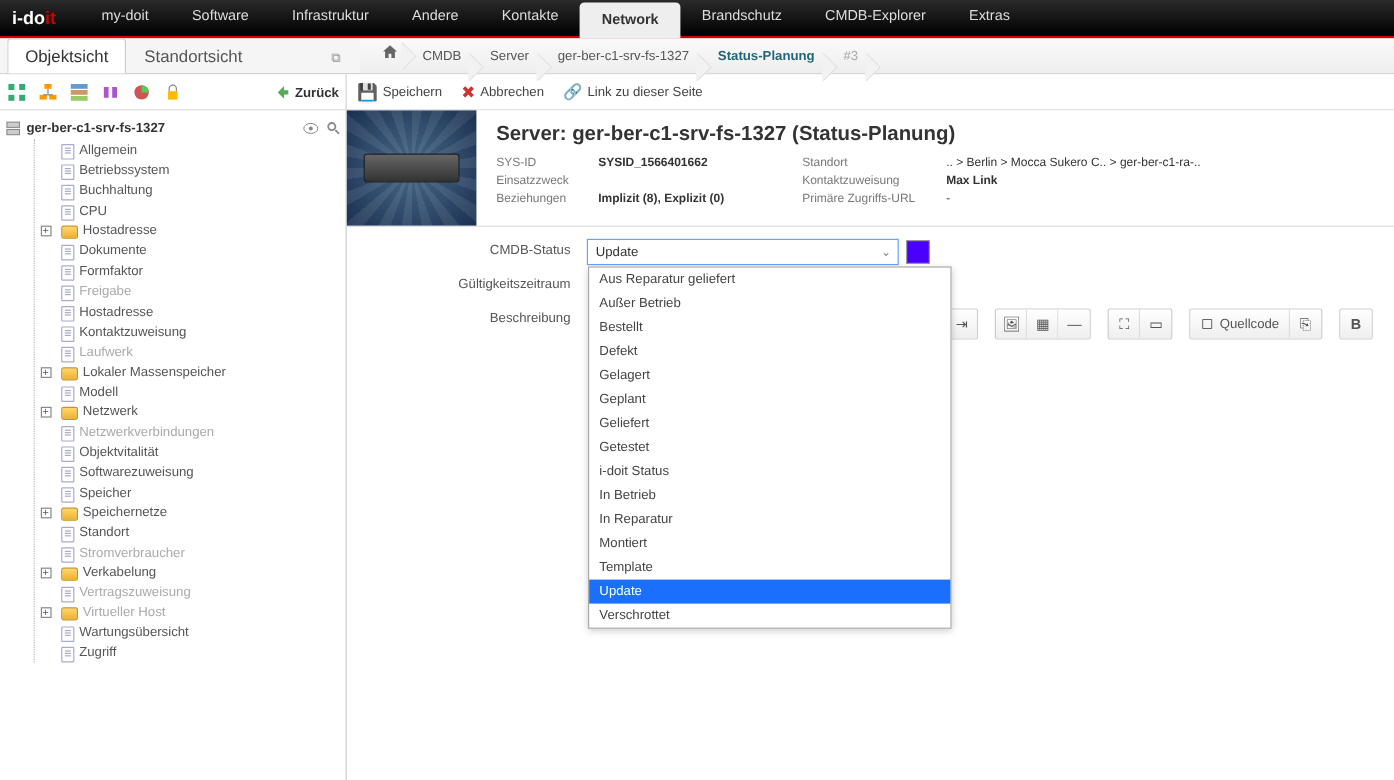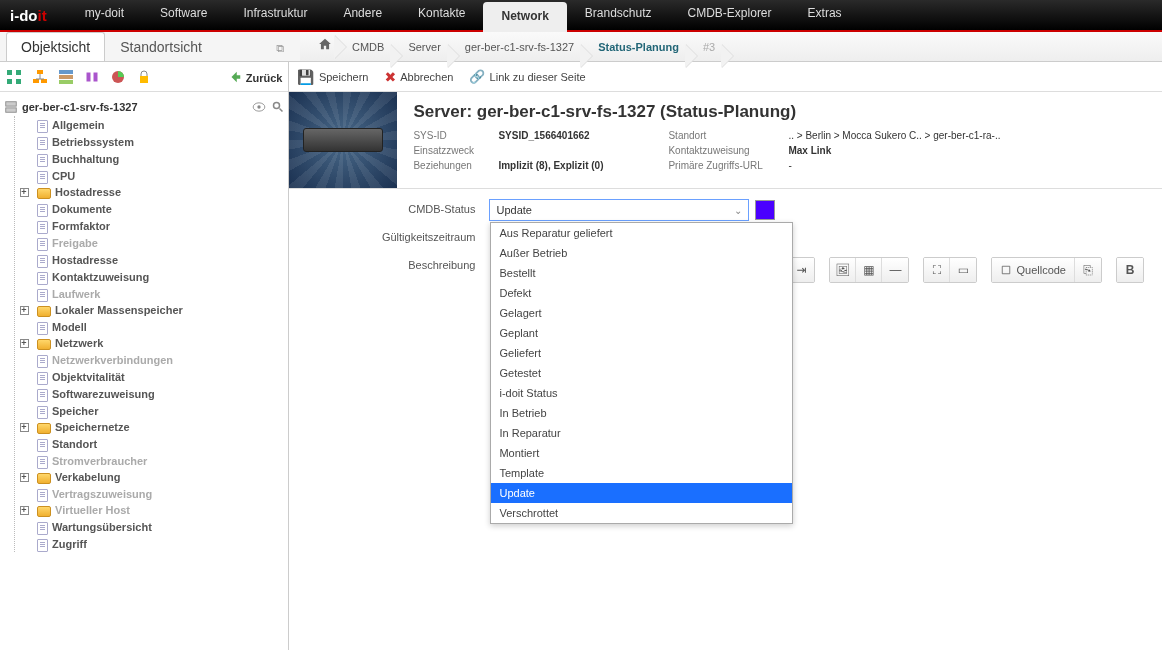--- a/index.html
+++ b/index.html
@@ -31,21 +31,21 @@
 .side-iconbar .spacer { flex: 1; }
 .back-btn { display: flex; align-items: flex-end; gap: 4px; font-size: 11px; font-weight: bold; color: #333; cursor: pointer; }
 .back-btn svg { fill: #5a5; }
 
 
 .tree { padding: 6px 4px; font-size: 11px; color: #555; }
 .tree-row { display: flex; align-items: center; padding: 2px 0; cursor: pointer; white-space: nowrap; }
 .tree-root { font-weight: bold; color: #333; display: flex; align-items: center; gap: 4px; padding: 2px 0; }
 .tree-root-right { margin-left: auto; display: flex; gap: 6px; align-items: center; }
 .tree-indent { width: 22px; display: inline-flex; justify-content: center; color: #999; font-size: 10px; }
-.dotted { border-left: 1px dotted #bbb; margin-left: 10px; padding-left: 0; font-weight: bold; }
+.dotted { border-left: 1px dotted #bbb; margin-left: 24px; padding-left: 0; }
 .folder-icon { display: inline-block; width: 14px; height: 11px; background: linear-gradient(#ffd76b, #f0b030); border: 1px solid #cc9020; border-radius: 2px; margin-right: 4px; position: relative; top: 1px; }
 .page-icon { display: inline-block; width: 11px; height: 13px; background: #fff; border: 1px solid #aac; border-radius: 1px; margin-right: 4px; position: relative; top: 2px; }
 .page-icon::before { content: ""; position: absolute; top: 2px; left: 2px; right: 2px; height: 1px; background: #aac; box-shadow: 0 2px 0 #aac, 0 4px 0 #aac; }
 .expand { display: inline-block; width: 9px; height: 9px; border: 1px solid #888; font-size: 9px; line-height: 7px; text-align: center; margin-right: 4px; color: #555; }
 .muted { color: #aaa; }
 
 
 .bc-bar { height: 30px; background: linear-gradient(#fafafa, #eee); border-bottom: 1px solid #ccc; display: flex; align-items: center; padding: 0 10px; font-size: 11px; color: #555; }
 .bc-seg { padding: 0 12px; height: 30px; line-height: 30px; position: relative; cursor: pointer; }
 .bc-seg::after { content: ""; position: absolute; right: -7px; top: 3px; border-left: 12px solid #ddd; border-top: 12px solid transparent; border-bottom: 12px solid transparent; z-index: 1; }

